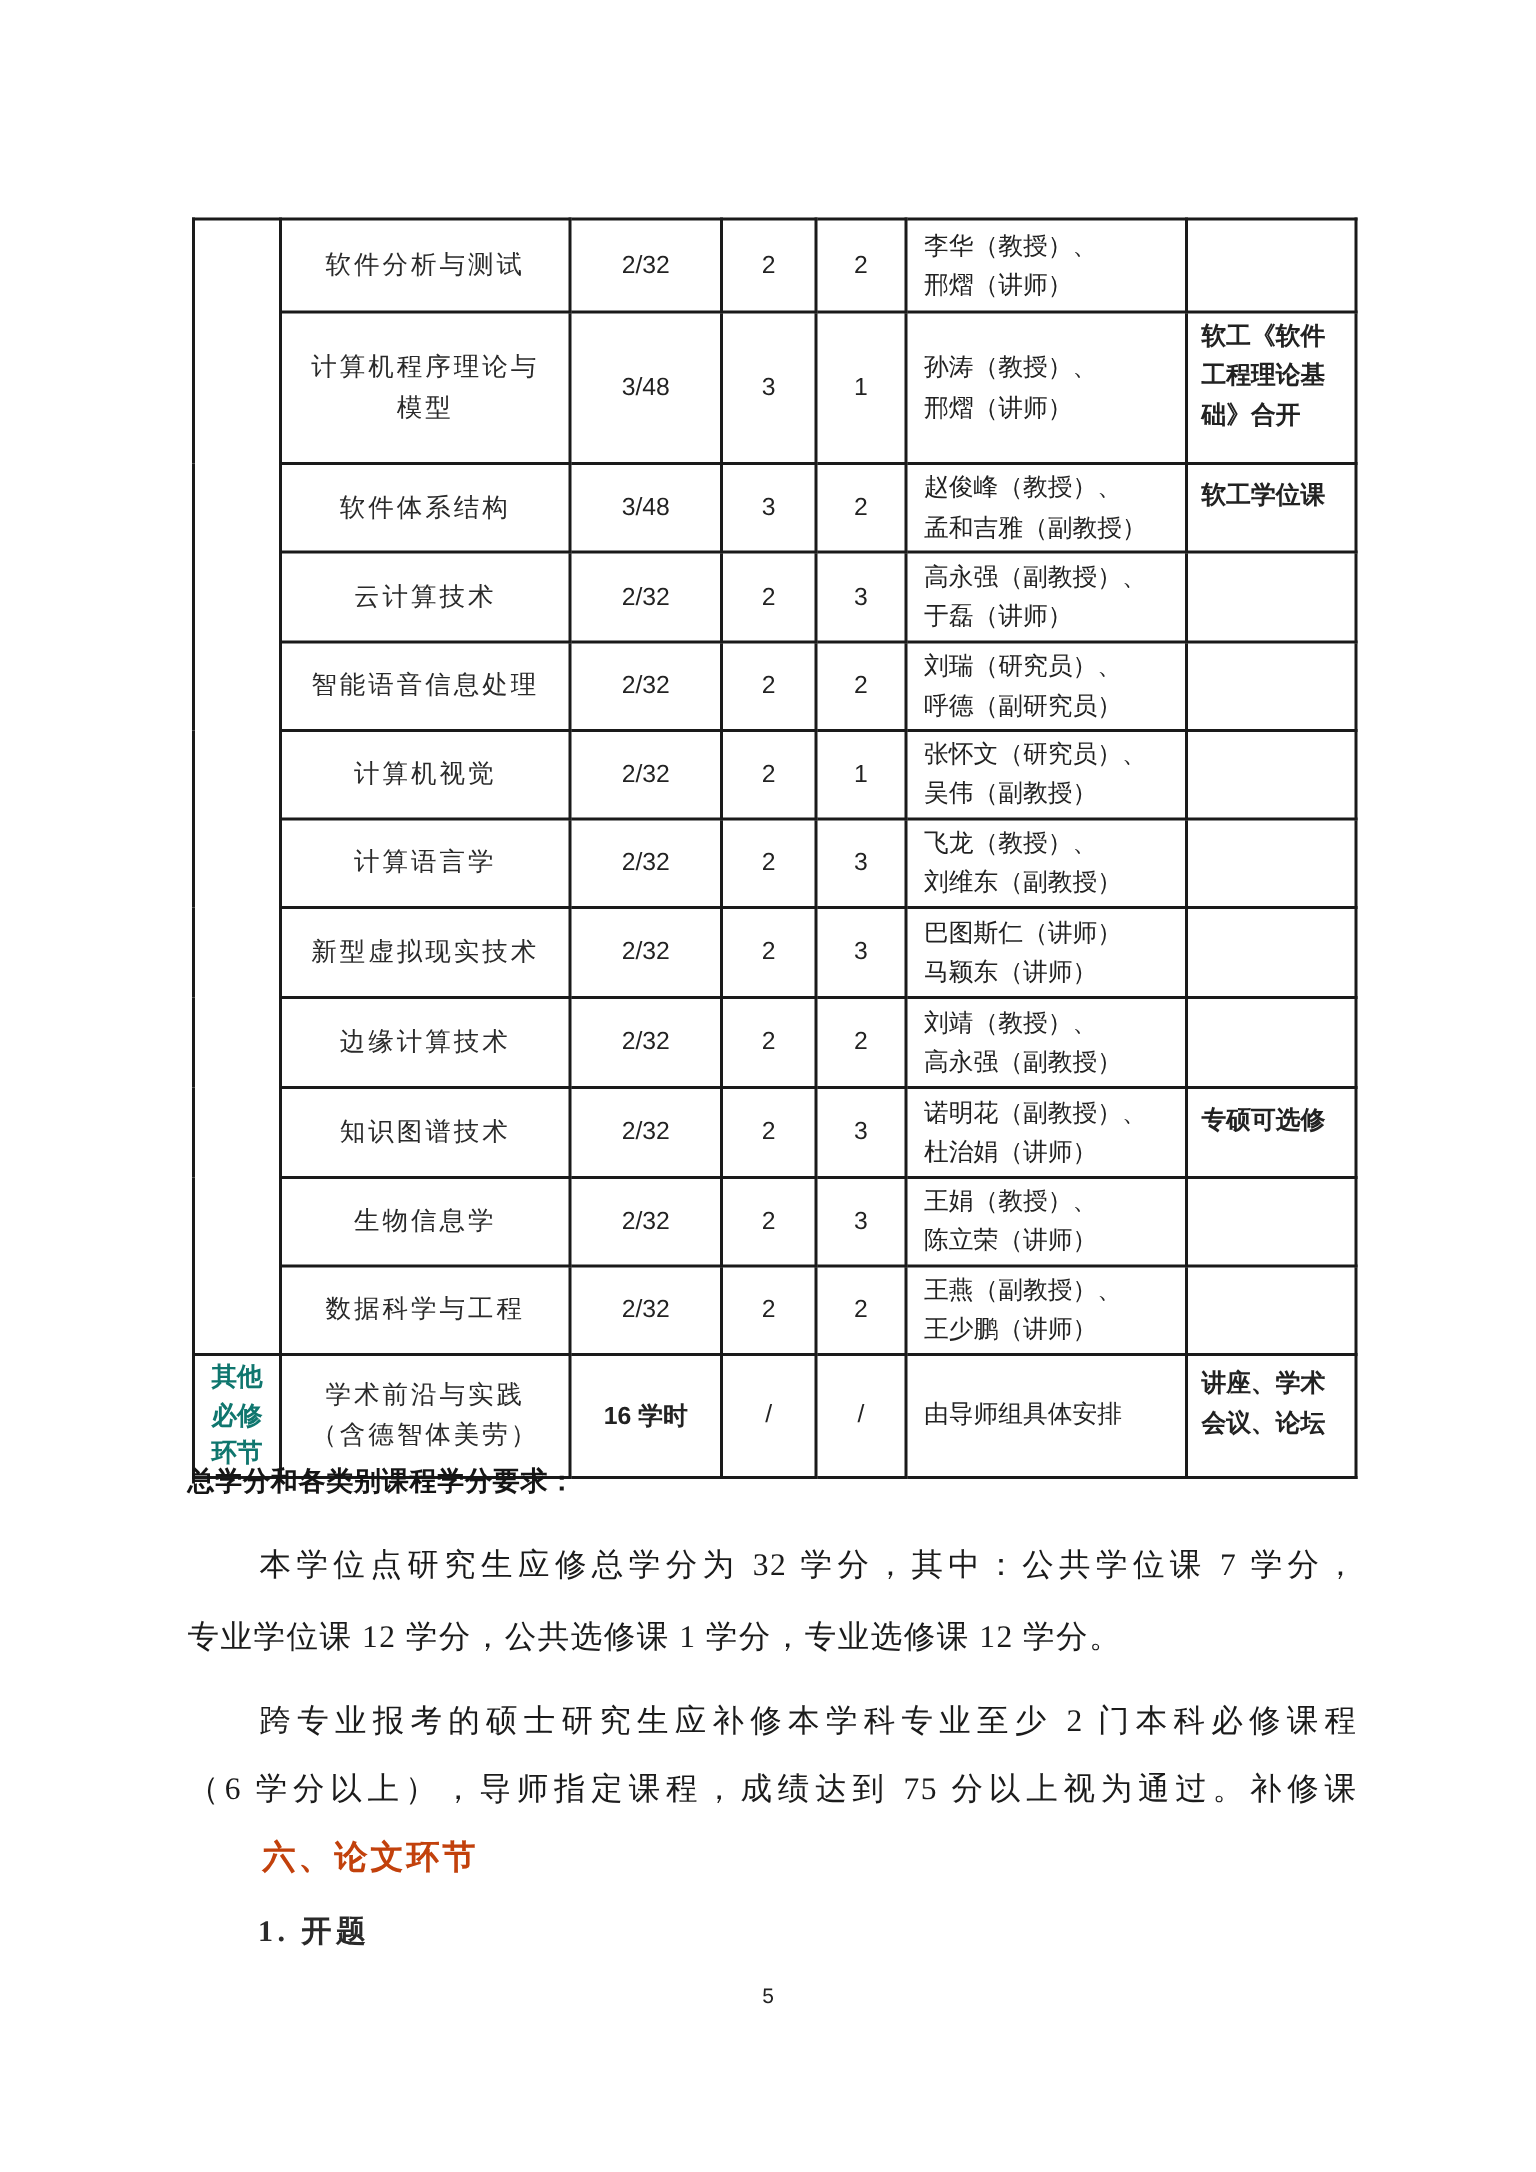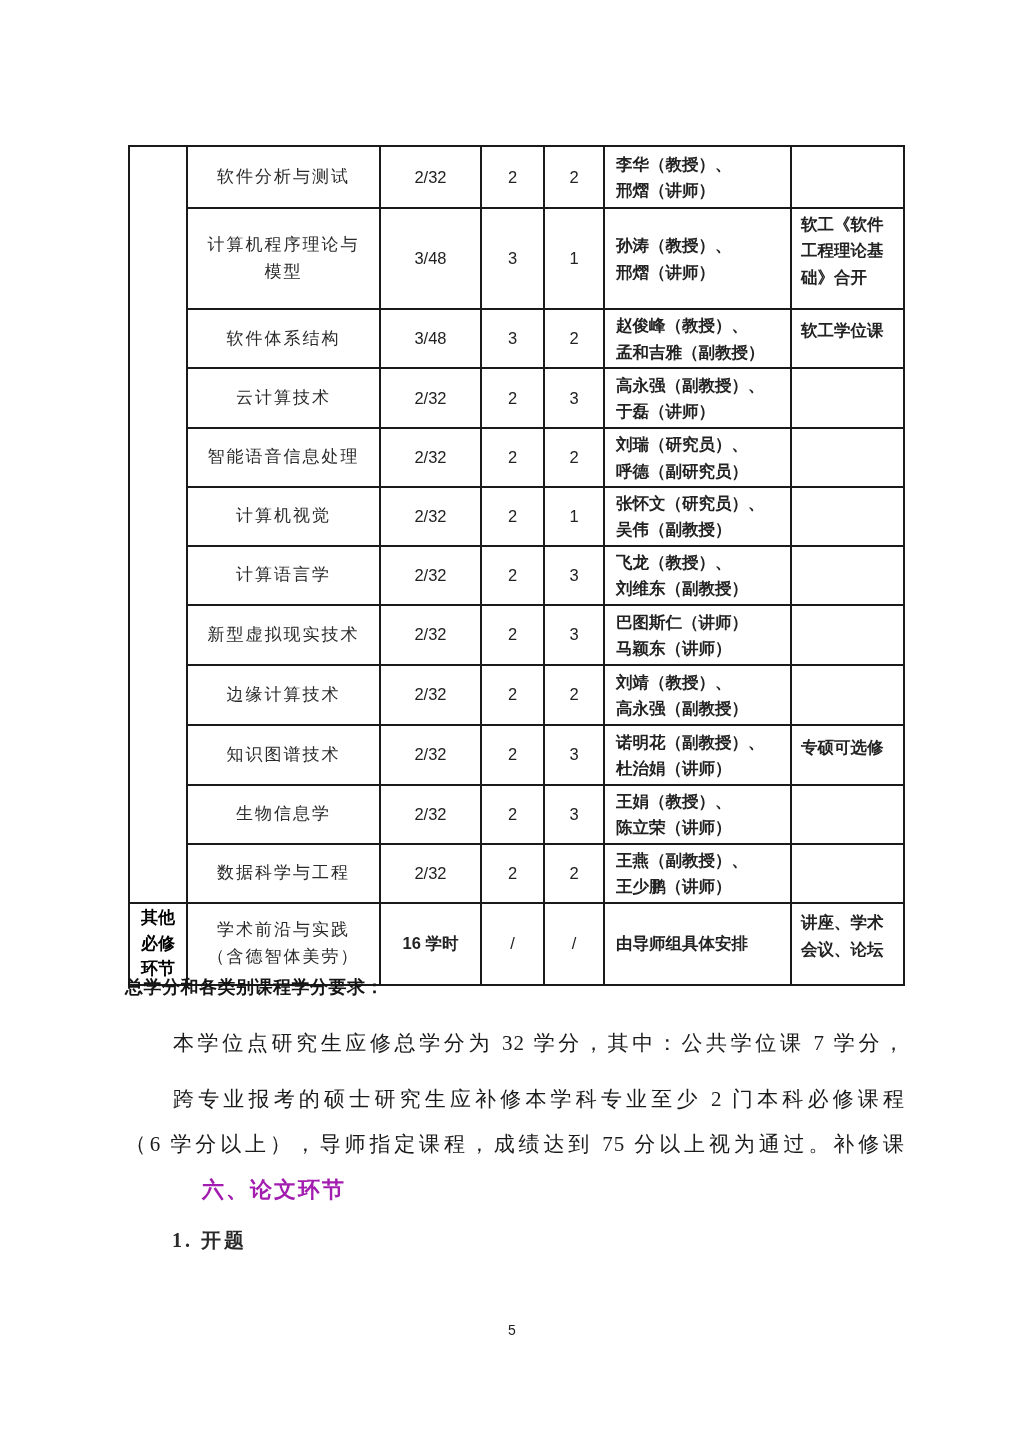--- a/index.html
+++ b/index.html
@@ -28,21 +28,21 @@
     vertical-align: middle;
     white-space: pre-line;
     overflow: hidden;
   }
   td.cat {
     text-align: center;
     font-family: "Liberation Sans", "DejaVu Sans", sans-serif;
     font-weight: 600;
     font-size: 17px;
     line-height: 1.5;
-    color: #000000;
+    color: #0f766e;
   }
   td.course {
     text-align: center;
     font-family: "Liberation Serif", "DejaVu Serif", serif;
     font-size: 17px;
     letter-spacing: 2px;
     line-height: 1.55;
     color: #2a2a2a;
     padding: 2px 4px;
   }
@@ -56,21 +56,21 @@
     text-align: center;
     font-family: "Liberation Sans", "DejaVu Sans", sans-serif;
     font-weight: 600;
     font-size: 16.5px;
     color: #222;
   }
   td.teachers {
     text-align: left;
     padding: 2px 6px 2px 11px;
     font-family: "Liberation Sans", "DejaVu Sans", sans-serif;
-    font-weight: 700;
+    font-weight: 400;
     font-size: 16.5px;
     line-height: 1.6;
     color: #222;
   }
   td.note {
     text-align: left;
     padding: 2px 4px 18px 9px;
     font-family: "Liberation Sans", "DejaVu Sans", sans-serif;
     font-weight: 600;
     font-size: 16.5px;
@@ -100,26 +100,26 @@
     color: #1b1b1b;
     letter-spacing: 1px;
   }
   .p1 .para-line { line-height: 48px; }
   .p2 .para-line { line-height: 45px; }
   .p2 { margin-top: 10px; }
   .indent { text-indent: 48px; }
   .just { text-align: justify; text-align-last: justify; }
   .section-heading {
     margin-top: 6px;
-    margin-left: 77px;
+    margin-left: 50px;
     font-family: "Liberation Sans", "DejaVu Sans", sans-serif;
     font-weight: bold;
     font-size: 22px;
     letter-spacing: 2px;
-    color: #a21caf;
+    color: #c2410c;
     line-height: 34px;
   }
   .list-item {
     margin-top: 18px;
     margin-left: 47px;
     font-family: "Liberation Serif", "DejaVu Serif", serif;
     font-size: 20px;
     letter-spacing: 3px;
     color: #2a2a2a;
     line-height: 30px;
@@ -277,20 +277,21 @@
         <td class="note">讲座、学术
 会议、论坛</td>
       </tr>
     </tbody>
   </table>
 
   <div class="body-text">
     <div class="credits-heading">总学分和各类别课程学分要求：</div>
     <div class="p1">
       <div class="para-line indent just">本学位点研究生应修总学分为 32 学分，其中：公共学位课 7 学分，</div>
+      <div class="para-line">专业学位课 12 学分，公共选修课 1 学分，专业选修课 12 学分。</div>
     </div>
     <div class="p2">
       <div class="para-line indent just">跨专业报考的硕士研究生应补修本学科专业至少 2 门本科必修课程</div>
       <div class="para-line just">（6 学分以上），导师指定课程，成绩达到 75 分以上视为通过。补修课</div>
     </div>
     <div class="section-heading">六、论文环节</div>
     <div class="list-item">1. 开题</div>
   </div>
 
   <div class="page-number">5</div>

